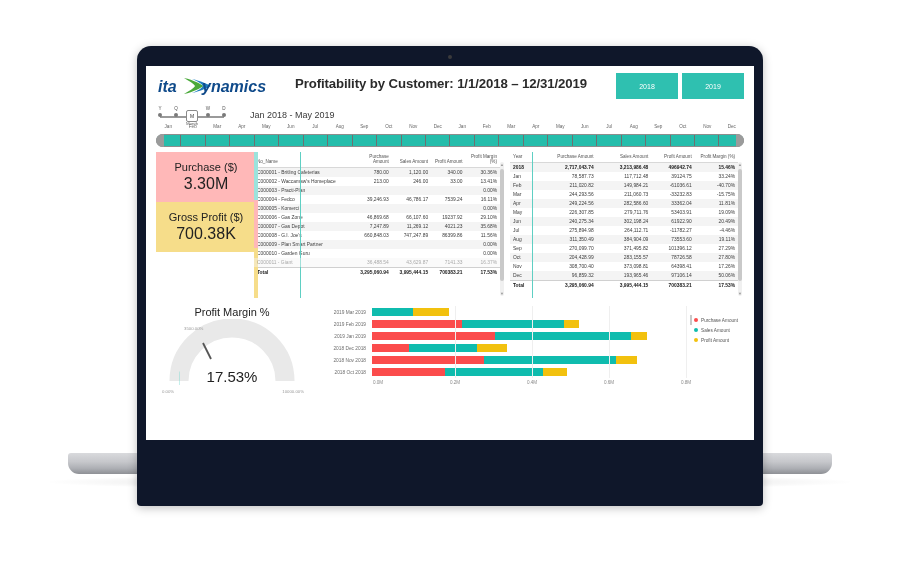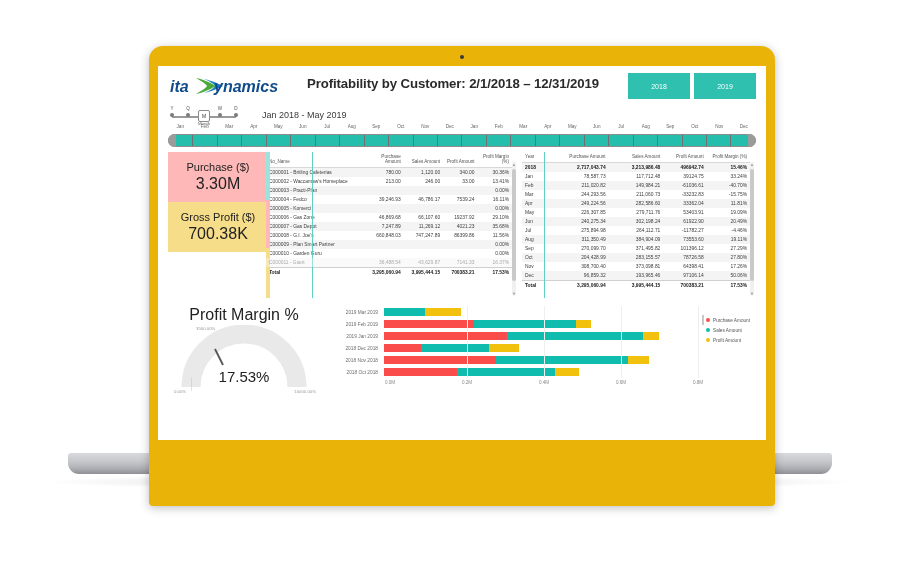--- a/index.html
+++ b/index.html
@@ -10,24 +10,23 @@
     overflow: hidden;
     position: relative;
   }
 
   
   #laptop { position: absolute; left: 0; top: 0; width: 900px; height: 570px; }
 
   .lid {
     position: absolute; left: 137px; top: 46px;
     width: 626px; height: 460px;
-    background: #eab308;
+    background: #0f172a;
     border-radius: 14px 14px 4px 4px;
     box-shadow: 0 2px 10px rgba(0,0,0,0.25);
-    margin-left: 12px;
   }
   .lid-inner {
     position: absolute; left: 9px; top: 20px;
     width: 608px; height: 374px;
     background: #ffffff;
     overflow: hidden;
   }
   .camera {
     position: absolute; left: 50%; top: 9px;
     width: 4px; height: 4px; margin-left: -2px;
@@ -106,21 +105,21 @@
 
   
   .kpis { position: absolute; left: 10px; top: 86px; width: 100px; }
   .kpi { width: 100px; height: 50px; display: flex; flex-direction: column;
          align-items: center; justify-content: center; }
   .kpi-t { font-size: 11px; color: #222; font-weight: 400; }
   .kpi-v { font-size: 16px; color: #222; font-weight: 400; margin-top: 2px; }
 
   
   .gauge-box { position: absolute; left: 10px; top: 240px; width: 152px; height: 94px; }
-  .gauge-title { text-align: center; font-size: 16px; color: #222; }
+  .gauge-title { text-align: center; font-size: 11px; color: #222; }
   .gauge-svg { display: block; margin: 1px auto 0; }
   .gauge-val { position: absolute; left: 0; top: 62px; width: 152px; text-align: center;
                font-size: 15px; color: #222; }
   .gauge-min { position: absolute; left: 6px; top: 83px; font-size: 4.3px; color: #999; }
   .gauge-max { position: absolute; right: 4px; top: 83px; font-size: 4.3px; color: #999; }
   .gauge-tgt { position: absolute; left: 28px; top: 20px; font-size: 4.3px; color: #999; }
 
   
   .tbl-wrap { position: absolute; font-size: 4.9px; color: #333; }
   .tbl { border-collapse: collapse; width: 100%; table-layout: fixed; }
@@ -181,21 +180,21 @@
         <div class="header">
           <div class="logo">
             <svg width="112" height="24" viewBox="0 0 112 24">
               <text x="0" y="18" font-family="Liberation Sans, sans-serif" font-size="16" font-style="italic" font-weight="700" fill="#0f4a8a">ita</text>
               <path d="M26 4 C36 6 42 10 46 12 C42 14 36 18 26 20 C33 16 36 14 37 12 C36 10 33 8 26 4 Z" fill="#4aa93a"></path>
               <path d="M34 5 C43 7 49 10 53 12 C49 14 43 17 34 19 C41 16 44 14 45 12 C44 10 41 8 34 5 Z" fill="#1f7fc0"></path>
               <text x="44" y="18" font-family="Liberation Sans, sans-serif" font-size="16" font-style="italic" font-weight="700" fill="#0f4a8a">ynamics</text>
             </svg>
           </div>
 
-          <div class="page-title">Profitability by Customer: 2/1/2018 – 12/31/2019</div>
+          <div class="page-title">Profitability by Customer: 1/1/2018 – 12/31/2019</div>
 
           <div class="year-btns">
             <button class="year-btn">2018</button>
             <button class="year-btn">2019</button>
           </div>
         </div>
 
         <div class="gran">
           <div class="gran-track"></div>
           <div class="gran-tick" style="left:4px"></div>

